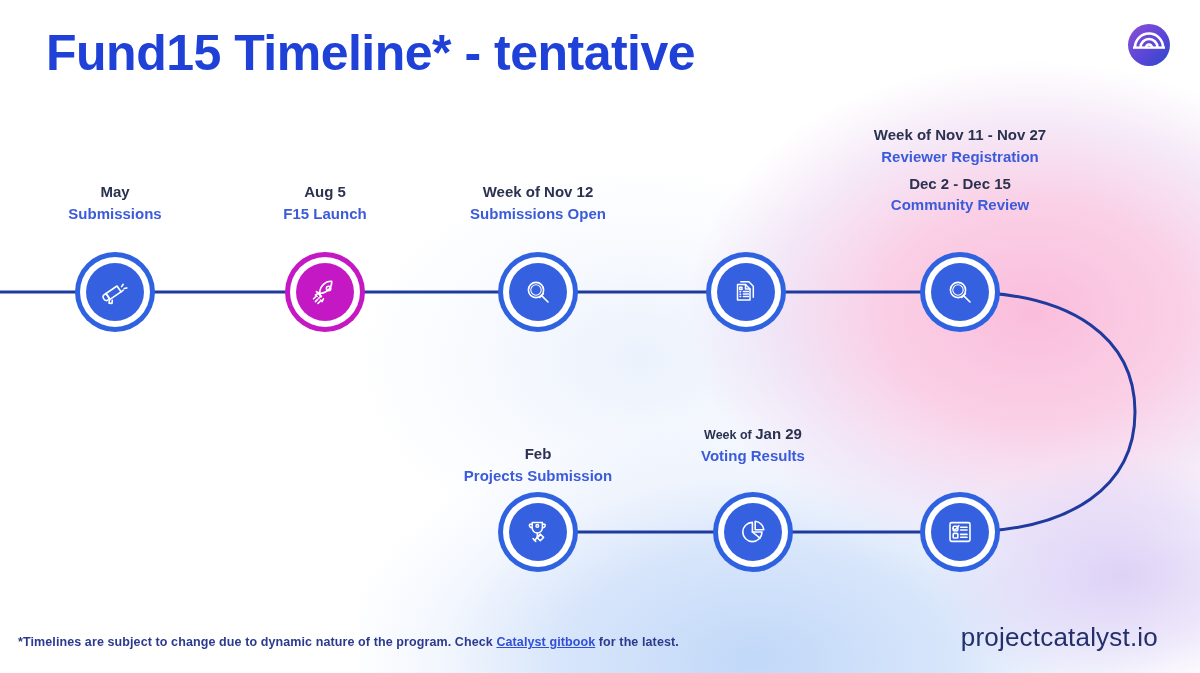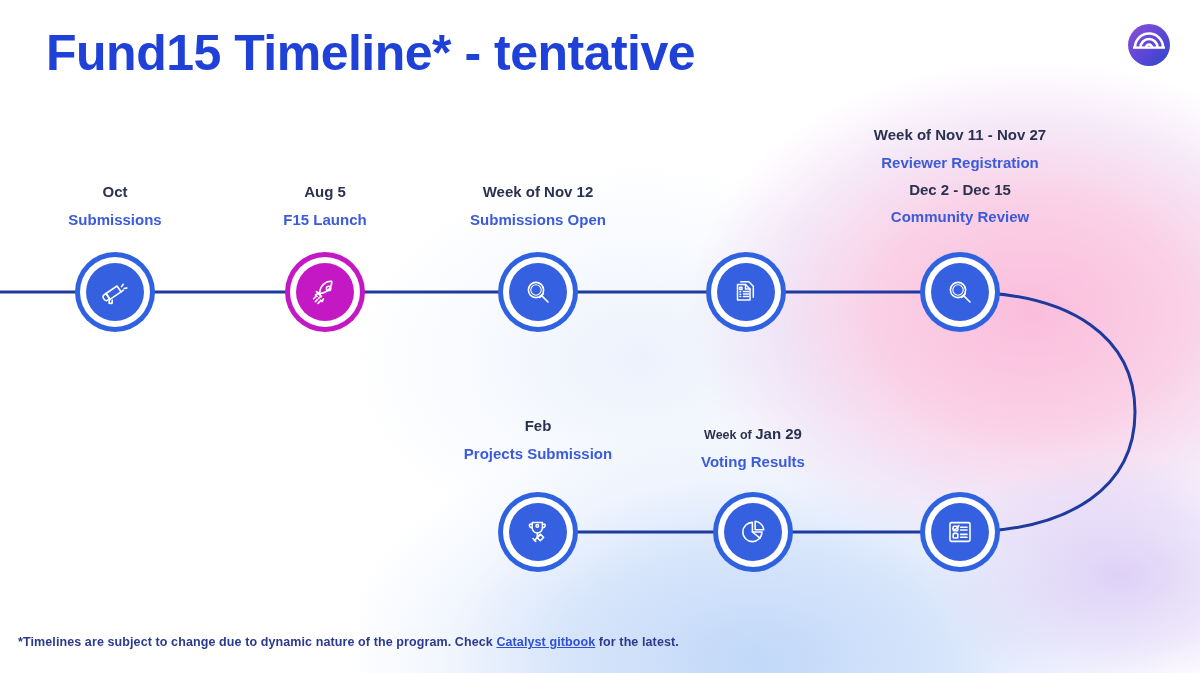--- a/index.html
+++ b/index.html
@@ -153,21 +153,21 @@
   }
   .lab-date .small {
     font-size: 12.5px;
   }
   .lab-name {
     font-size: 15px;
     font-weight: bold;
     color: #3b5bdb;
   }
   .lab-name.alert { color: #e0202c; }
-  .lab-row { margin-top: 8px; }
+  .lab-row { margin-top: 2px; }
   .lab-gap { height: 7px; }
 
   
   .footnote {
     position: absolute;
     left: 18px;
     bottom: 24px;
     font-size: 12.5px;
     font-weight: bold;
     color: #2b3a8f;
@@ -220,21 +220,21 @@
   <svg class="track" viewBox="0 0 1200 673">
 
     <line x1="0" y1="292" x2="960" y2="292" stroke="#1f3a9e" stroke-width="3"></line>
 
     <path d="M960 292 C 1075 292, 1135 340, 1135 412 C 1135 484, 1075 532, 960 532" fill="none" stroke="#1f3a9e" stroke-width="3"></path>
 
     <line x1="538" y1="532" x2="960" y2="532" stroke="#1f3a9e" stroke-width="3"></line>
   </svg>
 
   <div class="label" style="left:115px; top:182px;">
-    <div class="lab-date">Oct</div>
+    <div class="lab-date">May</div>
     <div class="lab-name lab-row">Submissions</div>
   </div>
 
   <div class="label" style="left:325px; top:182px;">
     <div class="lab-date">Aug 5</div>
     <div class="lab-name lab-row">F15 Launch</div>
   </div>
 
   <div class="label" style="left:538px; top:182px;">
     <div class="lab-date">Week of Nov 12</div>
@@ -330,21 +330,21 @@
             <circle cx="14" cy="14" r="7.6"></circle>
             <circle cx="14" cy="14" r="5.2" stroke-width="1.1"></circle>
             <path d="M19.6 19.6l6.4 6.4"></path>
             <path d="M17.8 21.4l3.6-3.6"></path>
           </svg>
         </span>
       </div>
     </div>
   </div>
 
-  <div class="label" style="left:538px; top:416px;">
+  <div class="label" style="left:538px; top:444px;">
     <div class="lab-date">
       <span class="small"></span><span>Feb</span>
     </div>
     <div class="lab-name lab-row">Projects Submission</div>
   </div>
 
   <div class="label" style="left:753px; top:424px;">
     <div class="lab-date">
       <span class="small">Week of </span><span>Jan 29</span>
     </div>
@@ -401,14 +401,15 @@
           </svg>
         </span>
       </div>
     </div>
   </div>
 
   <div class="footnote">
     <span>*Timelines are subject to change due to dynamic nature of the program. Check </span><a href="#">Catalyst gitbook</a><span> for the latest.</span>
   </div>
 
+  <div class="site">projectcatalyst.io</div>
 
 </div>
 
 </body></html>

